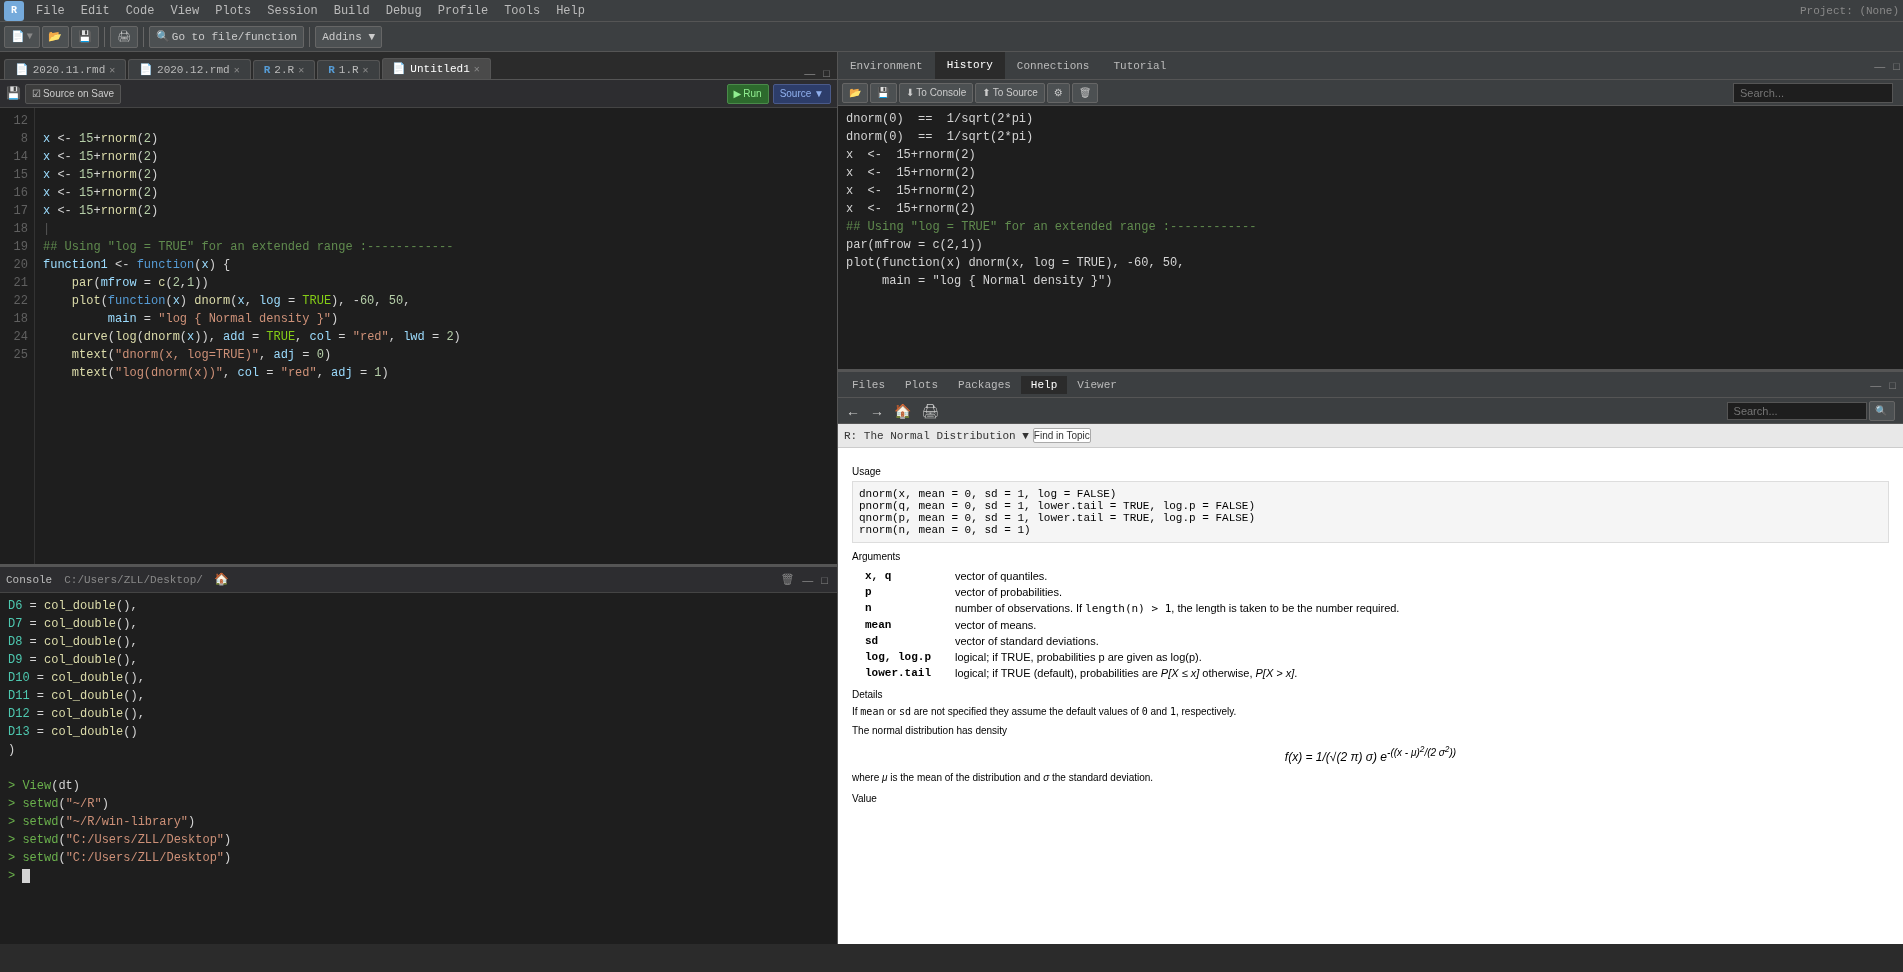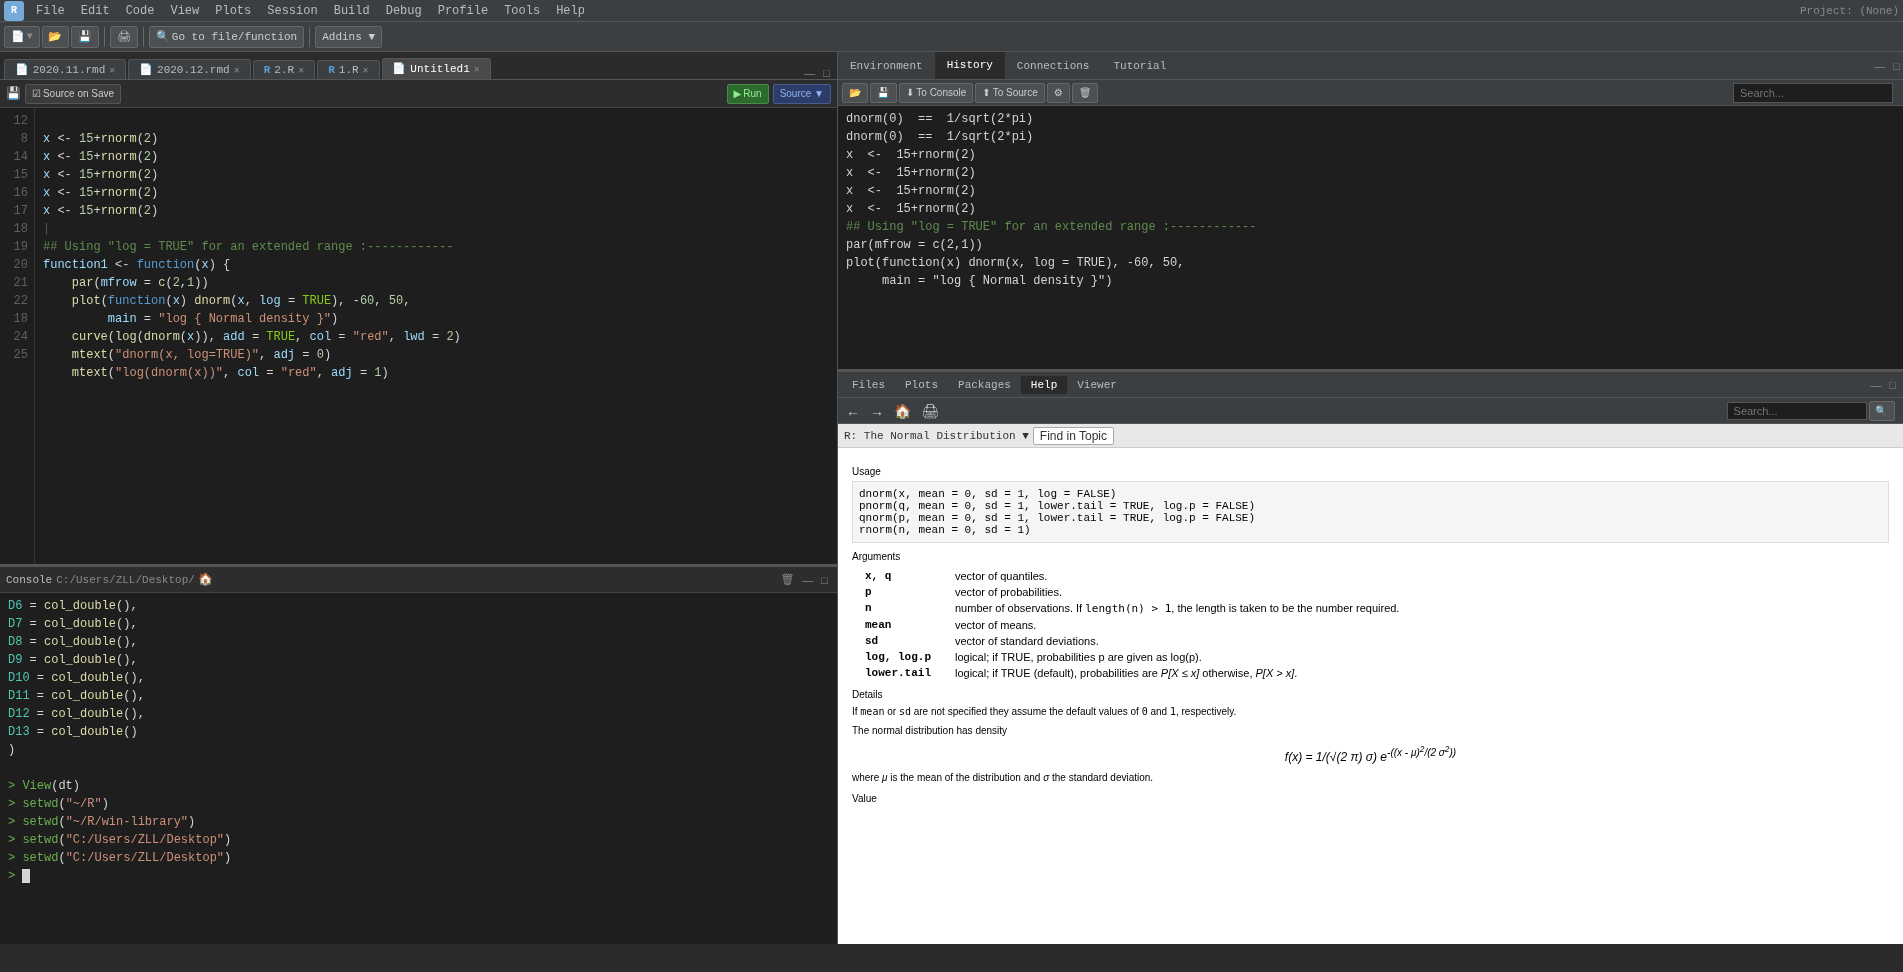--- a/index.html
+++ b/index.html
@@ -32,21 +32,21 @@
     .editor-toolbar-btn { background: #3c3c3c; border: 1px solid #555; color: #ccc; padding: 1px 6px; font-size: 10px; cursor: pointer; border-radius: 2px; height: 20px; display: flex; align-items: center; gap: 2px; }
     .run-btn { background: #2d6a2d; border-color: #4a8a4a; color: #90ee90; }
     .source-btn { background: #2d3d6a; border-color: #4a5a8a; color: #90b0ee; }
     
     .code-content { display: flex; height: calc(100% - 28px); overflow: hidden; }
     .line-numbers { background: #1e1e1e; color: #606060; padding: 4px 6px; text-align: right; min-width: 35px; font-size: 12px; line-height: 18px; user-select: none; border-right: 1px solid #333; }
     .code-lines { flex: 1; padding: 4px 8px; font-size: 12px; line-height: 18px; overflow: auto; white-space: pre; }
     
     
     .console-area { height: 380px; background: #1e1e1e; border-top: 3px solid #555; }
-    .console-toolbar { background: #2d2d30; height: 26px; display: flex; align-items: center; padding: 0 6px; border-bottom: 1px solid #444; gap: 0; }
+    .console-toolbar { background: #2d2d30; height: 26px; display: flex; align-items: center; padding: 0 6px; border-bottom: 1px solid #444; gap: 8px; }
     .console-content { padding: 4px 8px; font-size: 12px; line-height: 18px; overflow: auto; height: calc(100% - 26px); }
     
     
     .right-panel { flex: 1; display: flex; flex-direction: column; background: #2b2b2b; }
     
     
     .right-top { height: 320px; border-bottom: 3px solid #555; display: flex; flex-direction: column; }
     .right-tab-bar { background: #3c3f41; height: 28px; display: flex; align-items: center; border-bottom: 1px solid #555; }
     .right-tab { color: #bbb; padding: 4px 12px; font-size: 11px; cursor: pointer; height: 100%; display: flex; align-items: center; }
     .right-tab.active { background: #2b2b2b; color: #fff; border-bottom: 2px solid #2b2b2b; }
@@ -58,21 +58,21 @@
     
     .right-bottom { flex: 1; display: flex; flex-direction: column; }
     .help-tab-bar { background: #3c3f41; height: 26px; display: flex; align-items: center; border-bottom: 1px solid #555; padding: 0 4px; }
     .help-tab { color: #bbb; padding: 3px 10px; font-size: 11px; cursor: pointer; }
     .help-tab.active { background: #2b2b2b; color: #fff; }
     .help-toolbar { background: #3c3f41; height: 26px; display: flex; align-items: center; padding: 0 4px; border-bottom: 1px solid #555; gap: 2px; }
     .help-nav-btn { background: transparent; border: none; color: #ccc; font-size: 14px; cursor: pointer; padding: 0 4px; }
     .help-search { background: #1e1e1e; border: 1px solid #555; color: #ccc; padding: 2px 6px; font-size: 11px; width: 140px; height: 18px; margin-left: auto; }
     .help-content { flex: 1; background: #fff; color: #000; padding: 10px 14px; overflow: auto; font-family: Arial, sans-serif; font-size: 12px; }
     .help-topic-bar { background: #e8e8e8; height: 24px; display: flex; align-items: center; padding: 0 6px; border-bottom: 1px solid #ccc; gap: 4px; font-size: 11px; color: #333; }
-    .find-topic-btn { background: #fff; border: 1px solid #aaa; color: #333; padding: 1px 6px; font-size: 12px; cursor: pointer; border-radius: 2px; }
+    .find-topic-btn { background: #fff; border: 1px solid #aaa; color: #333; padding: 1px 0; font-size: 10px; cursor: pointer; border-radius: 2px; }
     
     
     .kw { color: #569cd6; }
     .fn { color: #dcdcaa; }
     .str { color: #ce9178; }
     .num { color: #b5cea8; }
     .comment { color: #608b4e; }
     .assign { color: #d4d4d4; }
     .paren { color: #d4d4d4; }
     .cyan { color: #4ec9b0; }

